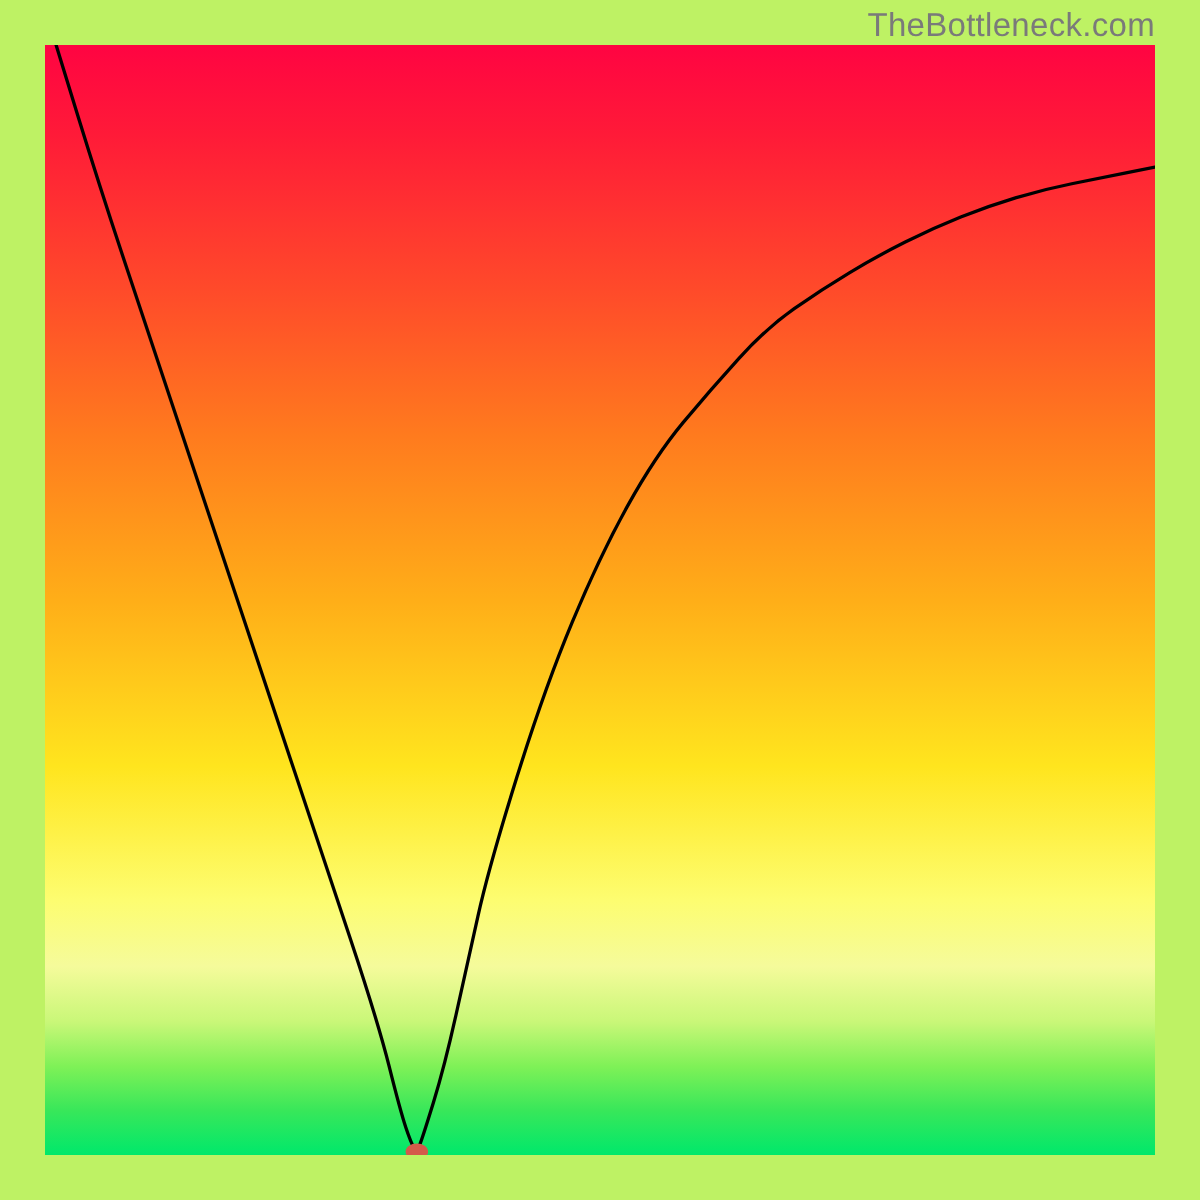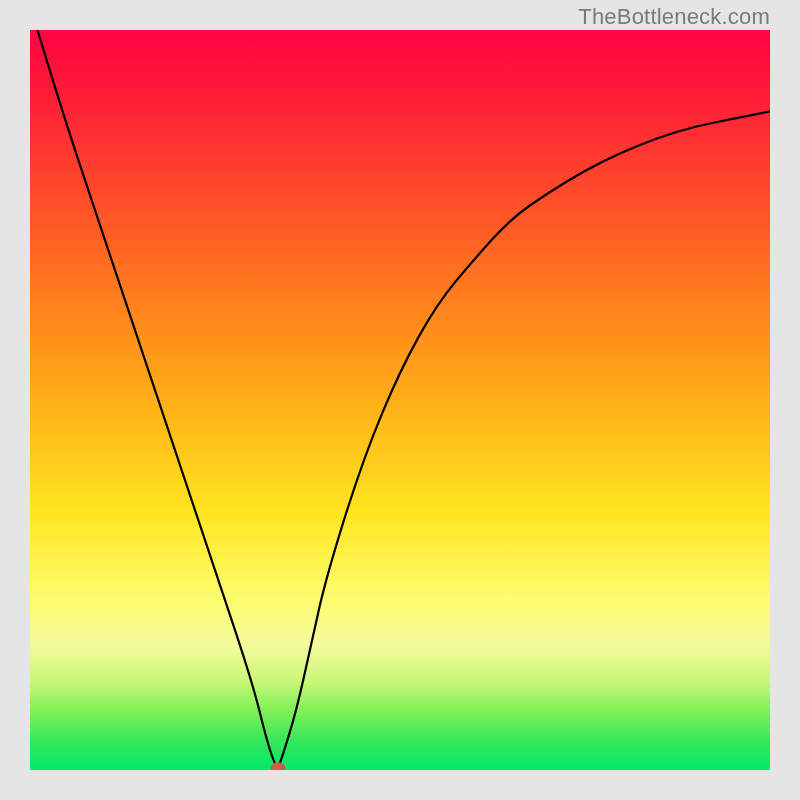--- a/index.html
+++ b/index.html
@@ -8,21 +8,21 @@
     width: 800px;
     height: 800px;
     overflow: hidden;
     background: #000;
     font-family: Arial, Helvetica, sans-serif;
   }
   .frame {
     position: relative;
     width: 800px;
     height: 800px;
-    background: #e5e5e5;
+    background: #bef264;
   }
   .plot-area {
     position: absolute;
     left: 30px;
     top: 30px;
     width: 740px;
     height: 740px;
     overflow: hidden;
   }
   .gradient-bg {

